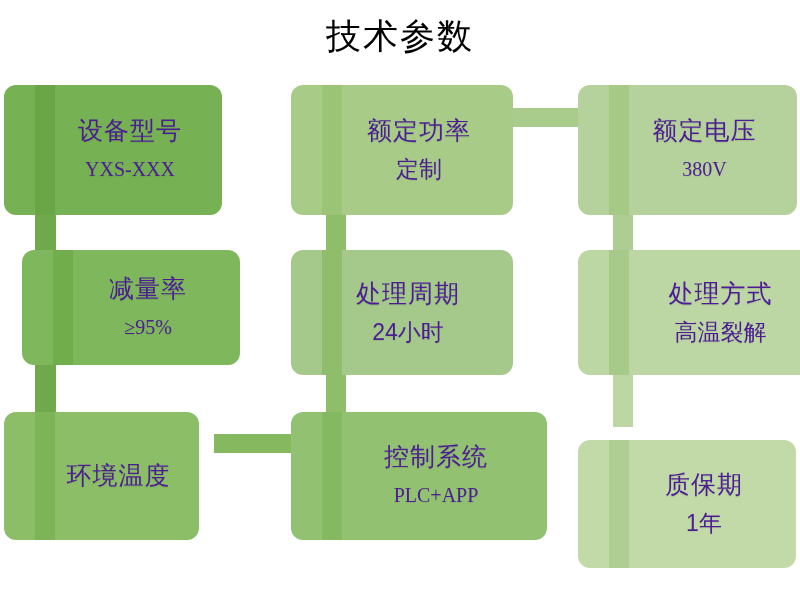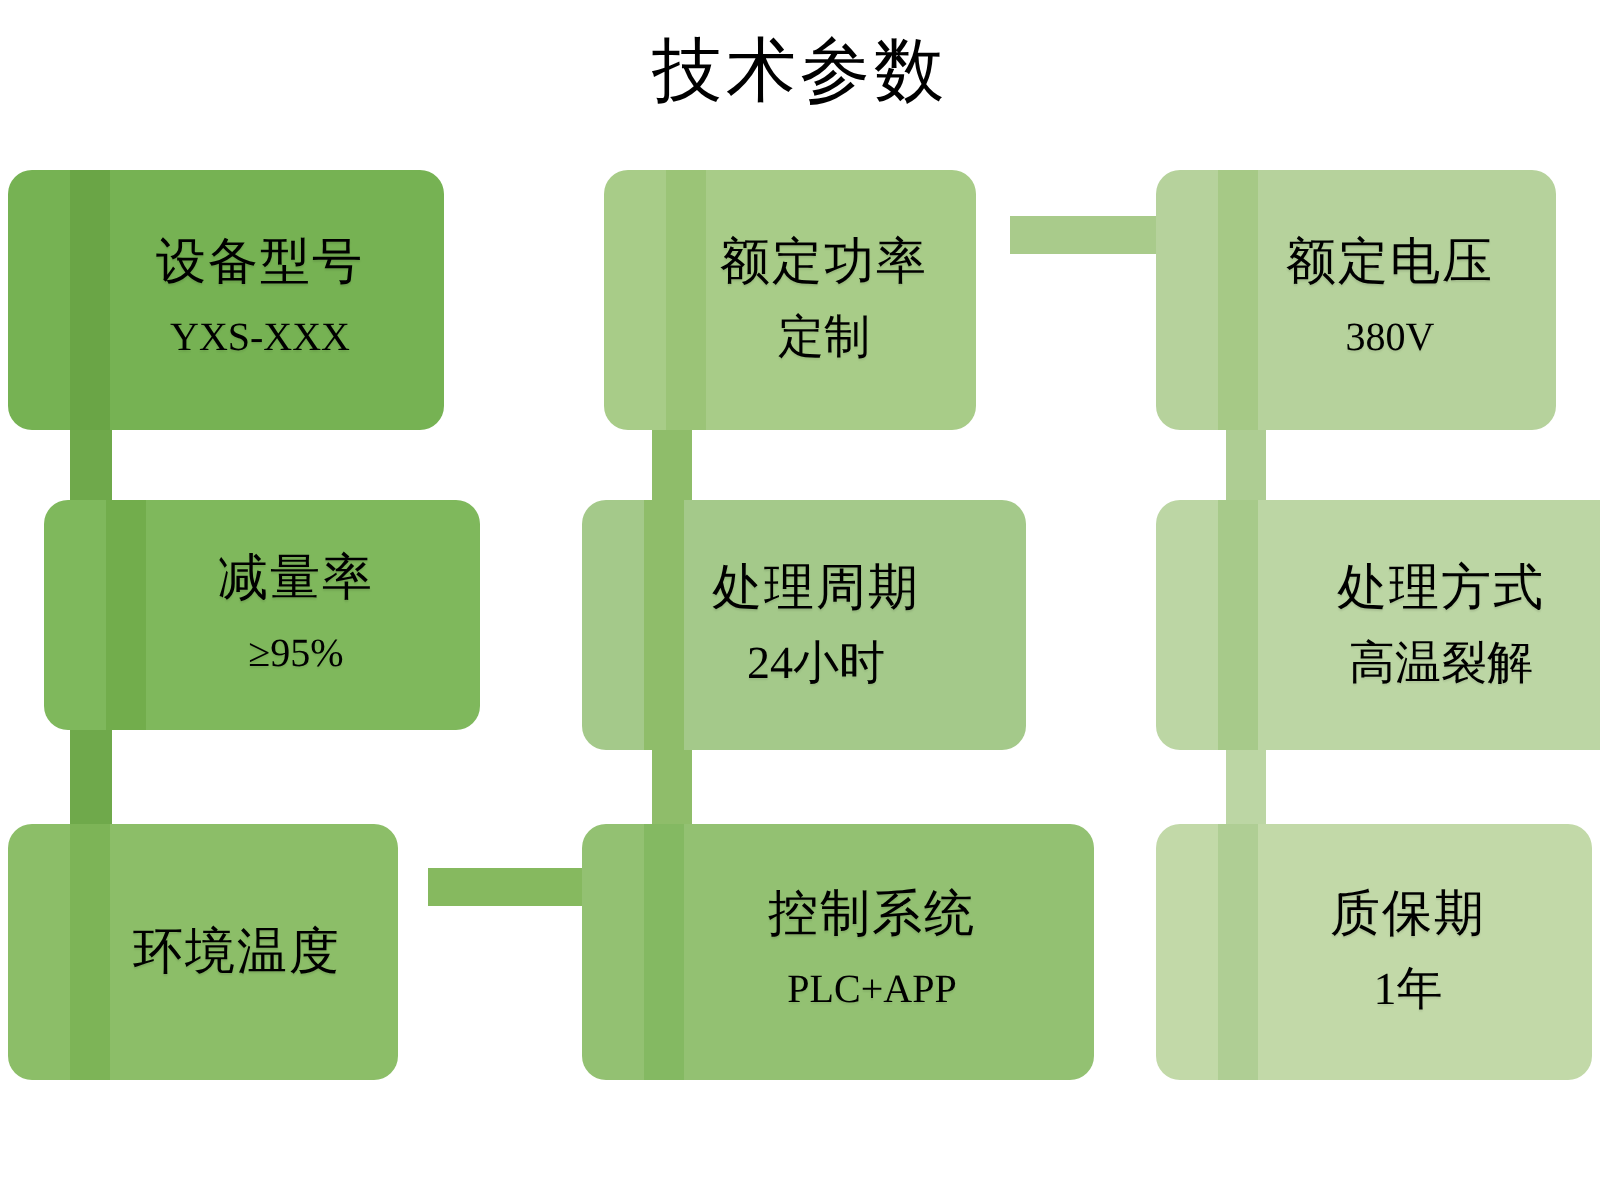--- a/index.html
+++ b/index.html
@@ -50,59 +50,59 @@
   
   .card {
     position: absolute;
     border-radius: 12px;
     z-index: 2;
     box-sizing: border-box;
     display: flex;
     flex-direction: column;
     align-items: center;
     justify-content: center;
-    color: #000000;
+    color: #4c1d95;
     overflow: visible;
   }
   .card .card-title {
     font-size: 25px;
     line-height: 30px;
     letter-spacing: 1px;
     white-space: nowrap;
     font-family: "DejaVu Sans", "Liberation Sans", sans-serif;
     text-shadow: 0 1px 1px rgba(0,0,0,0.10);
   }
   .card .card-value {
     font-size: 20px;
     line-height: 30px;
     margin-top: 8px;
     white-space: nowrap;
     font-family: "Liberation Serif", "DejaVu Serif", serif;
     text-shadow: 0 1px 1px rgba(0,0,0,0.08);
   }
   .card.cjk-value .card-value {
-    font-family: Liberation Serif, serif;
+    font-family: Liberation Sans, sans-serif;
     font-size: 23px;
   }
 
   
   .card .card-inner {
     display: flex;
     flex-direction: column;
     align-items: center;
     justify-content: center;
     padding-left: 34px;
     box-sizing: border-box;
     width: 100%;
   }
 
   
   #card-0 { left: 4px;   top: 85px;  width: 218px; height: 130px; }
-  #card-1 { left: 302px; top: 85px;  width: 186px; height: 130px; }
-  #card-2 { left: 578px; top: 85px;  width: 200px; height: 130px; }
+  #card-1 { left: 291px; top: 85px;  width: 222px; height: 130px; }
+  #card-2 { left: 578px; top: 85px;  width: 219px; height: 130px; }
 
   #card-3 { left: 22px;   top: 250px; width: 218px; height: 115px; }
   #card-4 { left: 291px; top: 250px; width: 222px; height: 125px; }
   #card-5 { left: 578px; top: 250px; width: 251px; height: 125px; }
 
   #card-6 { left: 4px;   top: 412px; width: 195px; height: 128px; }
   #card-7 { left: 291px; top: 412px; width: 256px; height: 128px; }
   #card-8 { left: 578px; top: 412px; width: 218px; height: 128px; }
 </style>
 </head>
@@ -181,21 +181,21 @@
   </div>
 
   <div class="card" id="card-7" style="background: rgb(147, 193, 114);">
       <div style="position: absolute; left: 31px; top: 0px; width: 20px; height: 100%; background: rgb(132, 185, 98); z-index: 0;"></div>
     <div class="card-inner" style="position: relative; z-index: 1;">
       <div class="card-title">控制系统</div>
       <div class="card-value">PLC+APP</div>
     </div>
   </div>
 
-  <div class="card cjk-value" id="card-8" style="background: rgb(194, 217, 168);">
+  <div class="card cjk-value" id="card-8" style="background: rgb(194, 217, 168); margin-top: 28px;">
       <div style="position: absolute; left: 31px; top: 0px; width: 20px; height: 100%; background: rgb(175, 206, 148); z-index: 0;"></div>
     <div class="card-inner" style="position: relative; z-index: 1;">
       <div class="card-title">质保期</div>
       <div class="card-value">1年</div>
     </div>
   </div>
 
 </div>
 
 </body></html>

